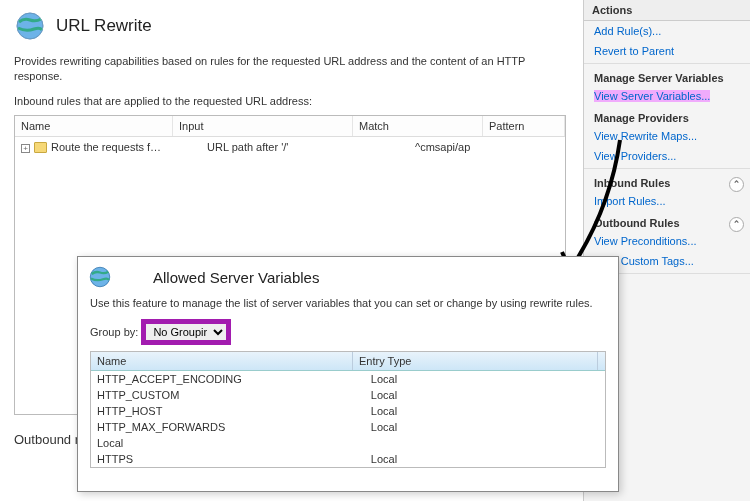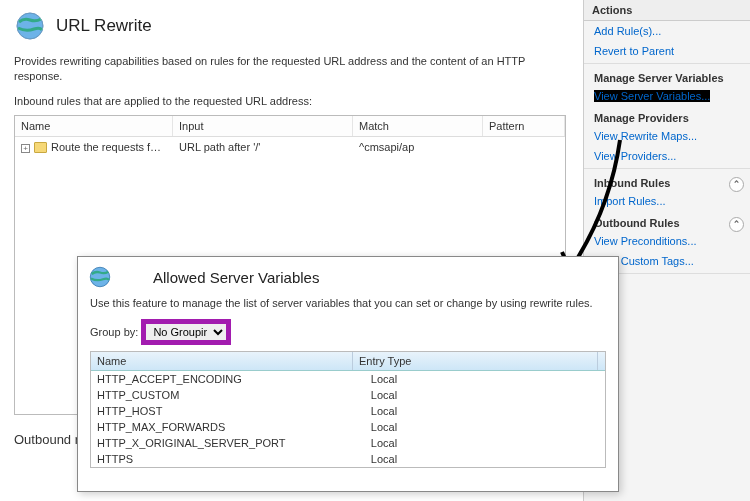--- a/index.html
+++ b/index.html
@@ -6,35 +6,35 @@
 body { font-family: "Segoe UI", Tahoma, sans-serif; font-size: 11px; color: #333; background: #fff; width: 750px; height: 501px; overflow: hidden; position: relative; }
 .main-area { position: absolute; left: 0; top: 0; width: 580px; height: 501px; padding: 0 8px; }
 .header-row { display: flex; align-items: center; padding: 10px 6px 6px 6px; }
 .globe-icon { width: 32px; height: 32px; margin-right: 10px; }
 .page-title { font-size: 17px; font-weight: 400; color: #222; }
 .desc { font-size: 11px; color: #333; padding: 6px 6px 10px 6px; line-height: 1.4; }
 .subdesc { font-size: 11px; color: #333; padding: 0 6px 6px 6px; }
 .grid { border: 1px solid #bbb; margin: 2px 6px; }
 .grid-header { display: flex; background: #fdfdfd; border-bottom: 1px solid #ddd; }
 .grid-header .col { padding: 4px 6px; font-size: 11px; border-right: 1px solid #e5e5e5; }
-.grid-row { display: flex; }
+.grid-row { display: flex; gap: 28px; }
 .grid-row .col { padding: 4px 6px; font-size: 11px; white-space: nowrap; overflow: hidden; text-overflow: ellipsis; }
 .col-name { width: 158px; }
 .col-input { width: 180px; }
 .col-match { width: 130px; }
 .col-pattern { width: 82px; }
 .row-icon { display: inline-block; width: 9px; height: 9px; border: 1px solid #888; font-size: 8px; line-height: 7px; text-align: center; margin-right: 4px; color: #666; }
 .folder-icon { display: inline-block; width: 13px; height: 11px; background: #f6d877; border: 1px solid #c9a840; margin-right: 4px; vertical-align: middle; border-radius: 1px; }
 .outbound-label { position: absolute; left: 14px; top: 432px; font-size: 13px; color: #333; }
 
 .actions-panel { position: absolute; right: 0; top: 0; width: 167px; height: 501px; background: #f4f4f4; border-left: 1px solid #ccc; }
 .actions-title { background: #eee; border-bottom: 1px solid #ccc; padding: 4px 8px; font-weight: bold; font-size: 11px; color: #333; }
 .action-link { display: block; padding: 4px 10px; color: #0066cc; font-size: 11px; cursor: pointer; }
 .action-section { padding: 6px 2px 2px 10px; font-weight: bold; font-size: 11px; color: #333; position: relative; }
-.highlighted { background: #000000; }
+.highlighted { background: #f0abfc; }
 .collapse-btn { position: absolute; right: 6px; width: 15px; height: 15px; border: 1px solid #aaa; border-radius: 50%; background: #fff; font-size: 9px; text-align: center; line-height: 13px; color: #666; }
 .sep { border-top: 1px solid #ddd; margin: 2px 0; }
 
 .dialog { position: absolute; left: 77px; top: 256px; width: 542px; height: 236px; background: #fff; border: 1px solid #888; box-shadow: 2px 2px 8px rgba(0,0,0,0.2); }
 .dialog-header { display: flex; align-items: center; padding: 8px 10px 4px 10px; }
 .dialog-title { font-size: 15px; font-weight: 400; color: #222; margin-left: 31px; }
 .dialog-desc { font-size: 11px; padding: 4px 12px 10px 12px; color: #333; }
 .groupby-row { padding: 0 12px 6px 12px; font-size: 11px; }
 .groupby-row select { font-size: 11px; border: 5px solid #a21caf; padding: 1px 3px; width: 90px; }
 .vars-grid { margin: 0 12px; border: 1px solid #bbb; }
@@ -146,21 +146,20 @@
         </div>
         <div class="vars-row">
           <div class="vcol vcol-name">HTTP_HOST</div>
           <div class="vcol vcol-type">Local</div>
         </div>
         <div class="vars-row">
           <div class="vcol vcol-name">HTTP_MAX_FORWARDS</div>
           <div class="vcol vcol-type">Local</div>
         </div>
         <div class="vars-row">
-          <div class="vcol vcol-name">HTTP_X_ORIGINAL_SERVER_PORT</div>
           <div class="vcol vcol-type">Local</div>
         </div>
         <div class="vars-row">
           <div class="vcol vcol-name">HTTPS</div>
           <div class="vcol vcol-type">Local</div>
         </div>
       </div>
   </div>
 </div>
 

